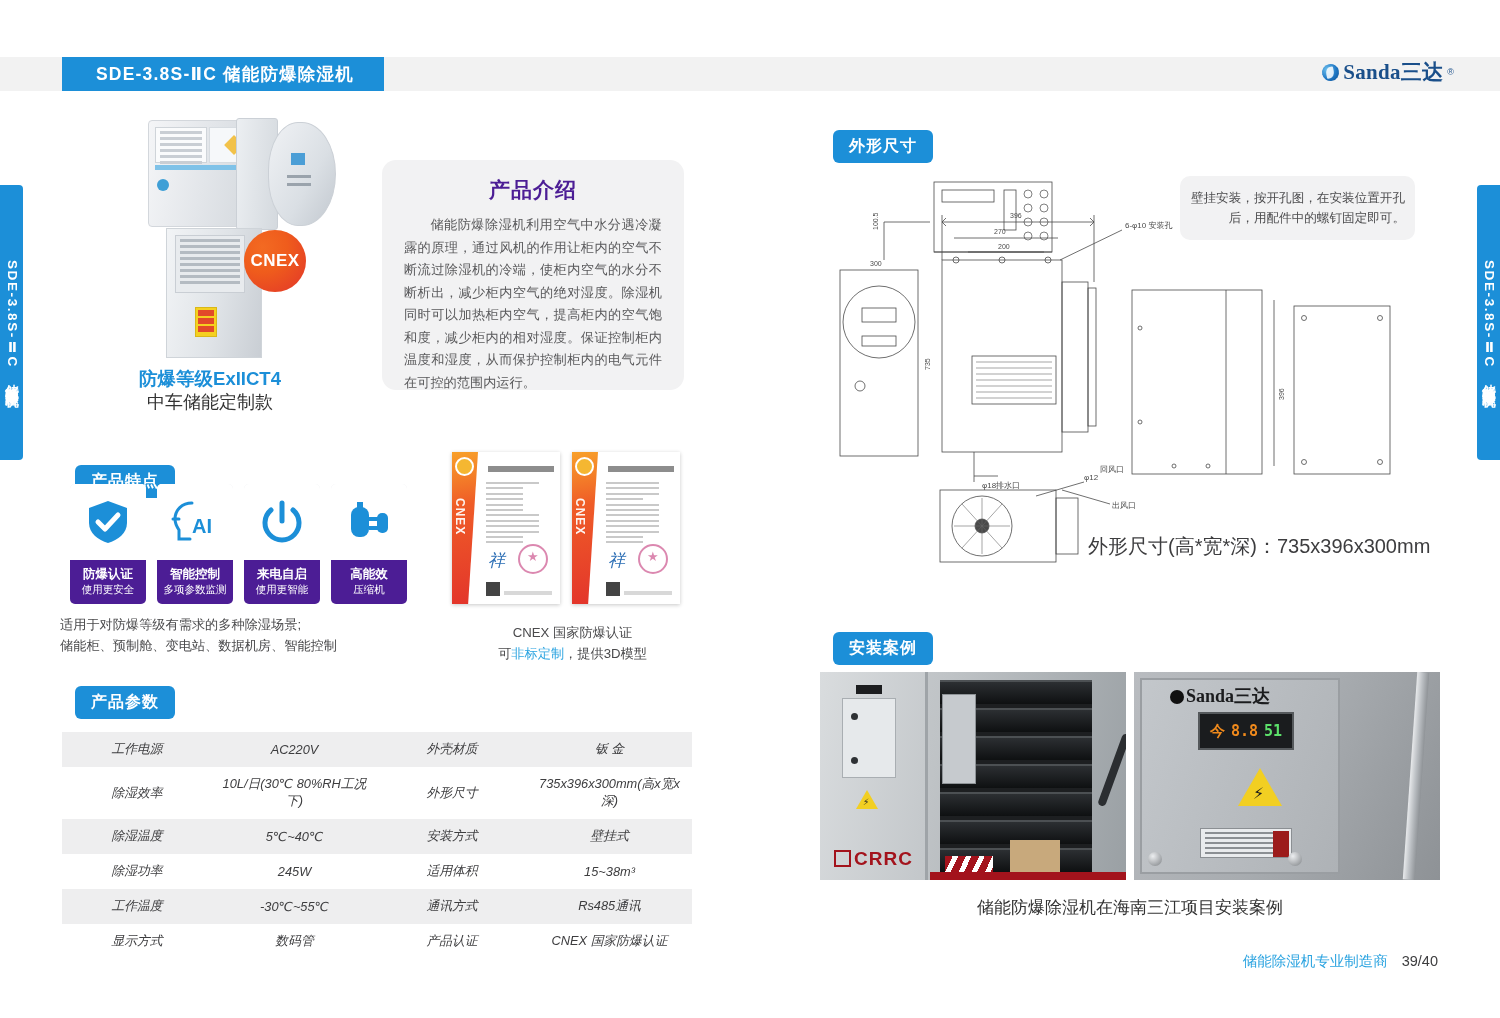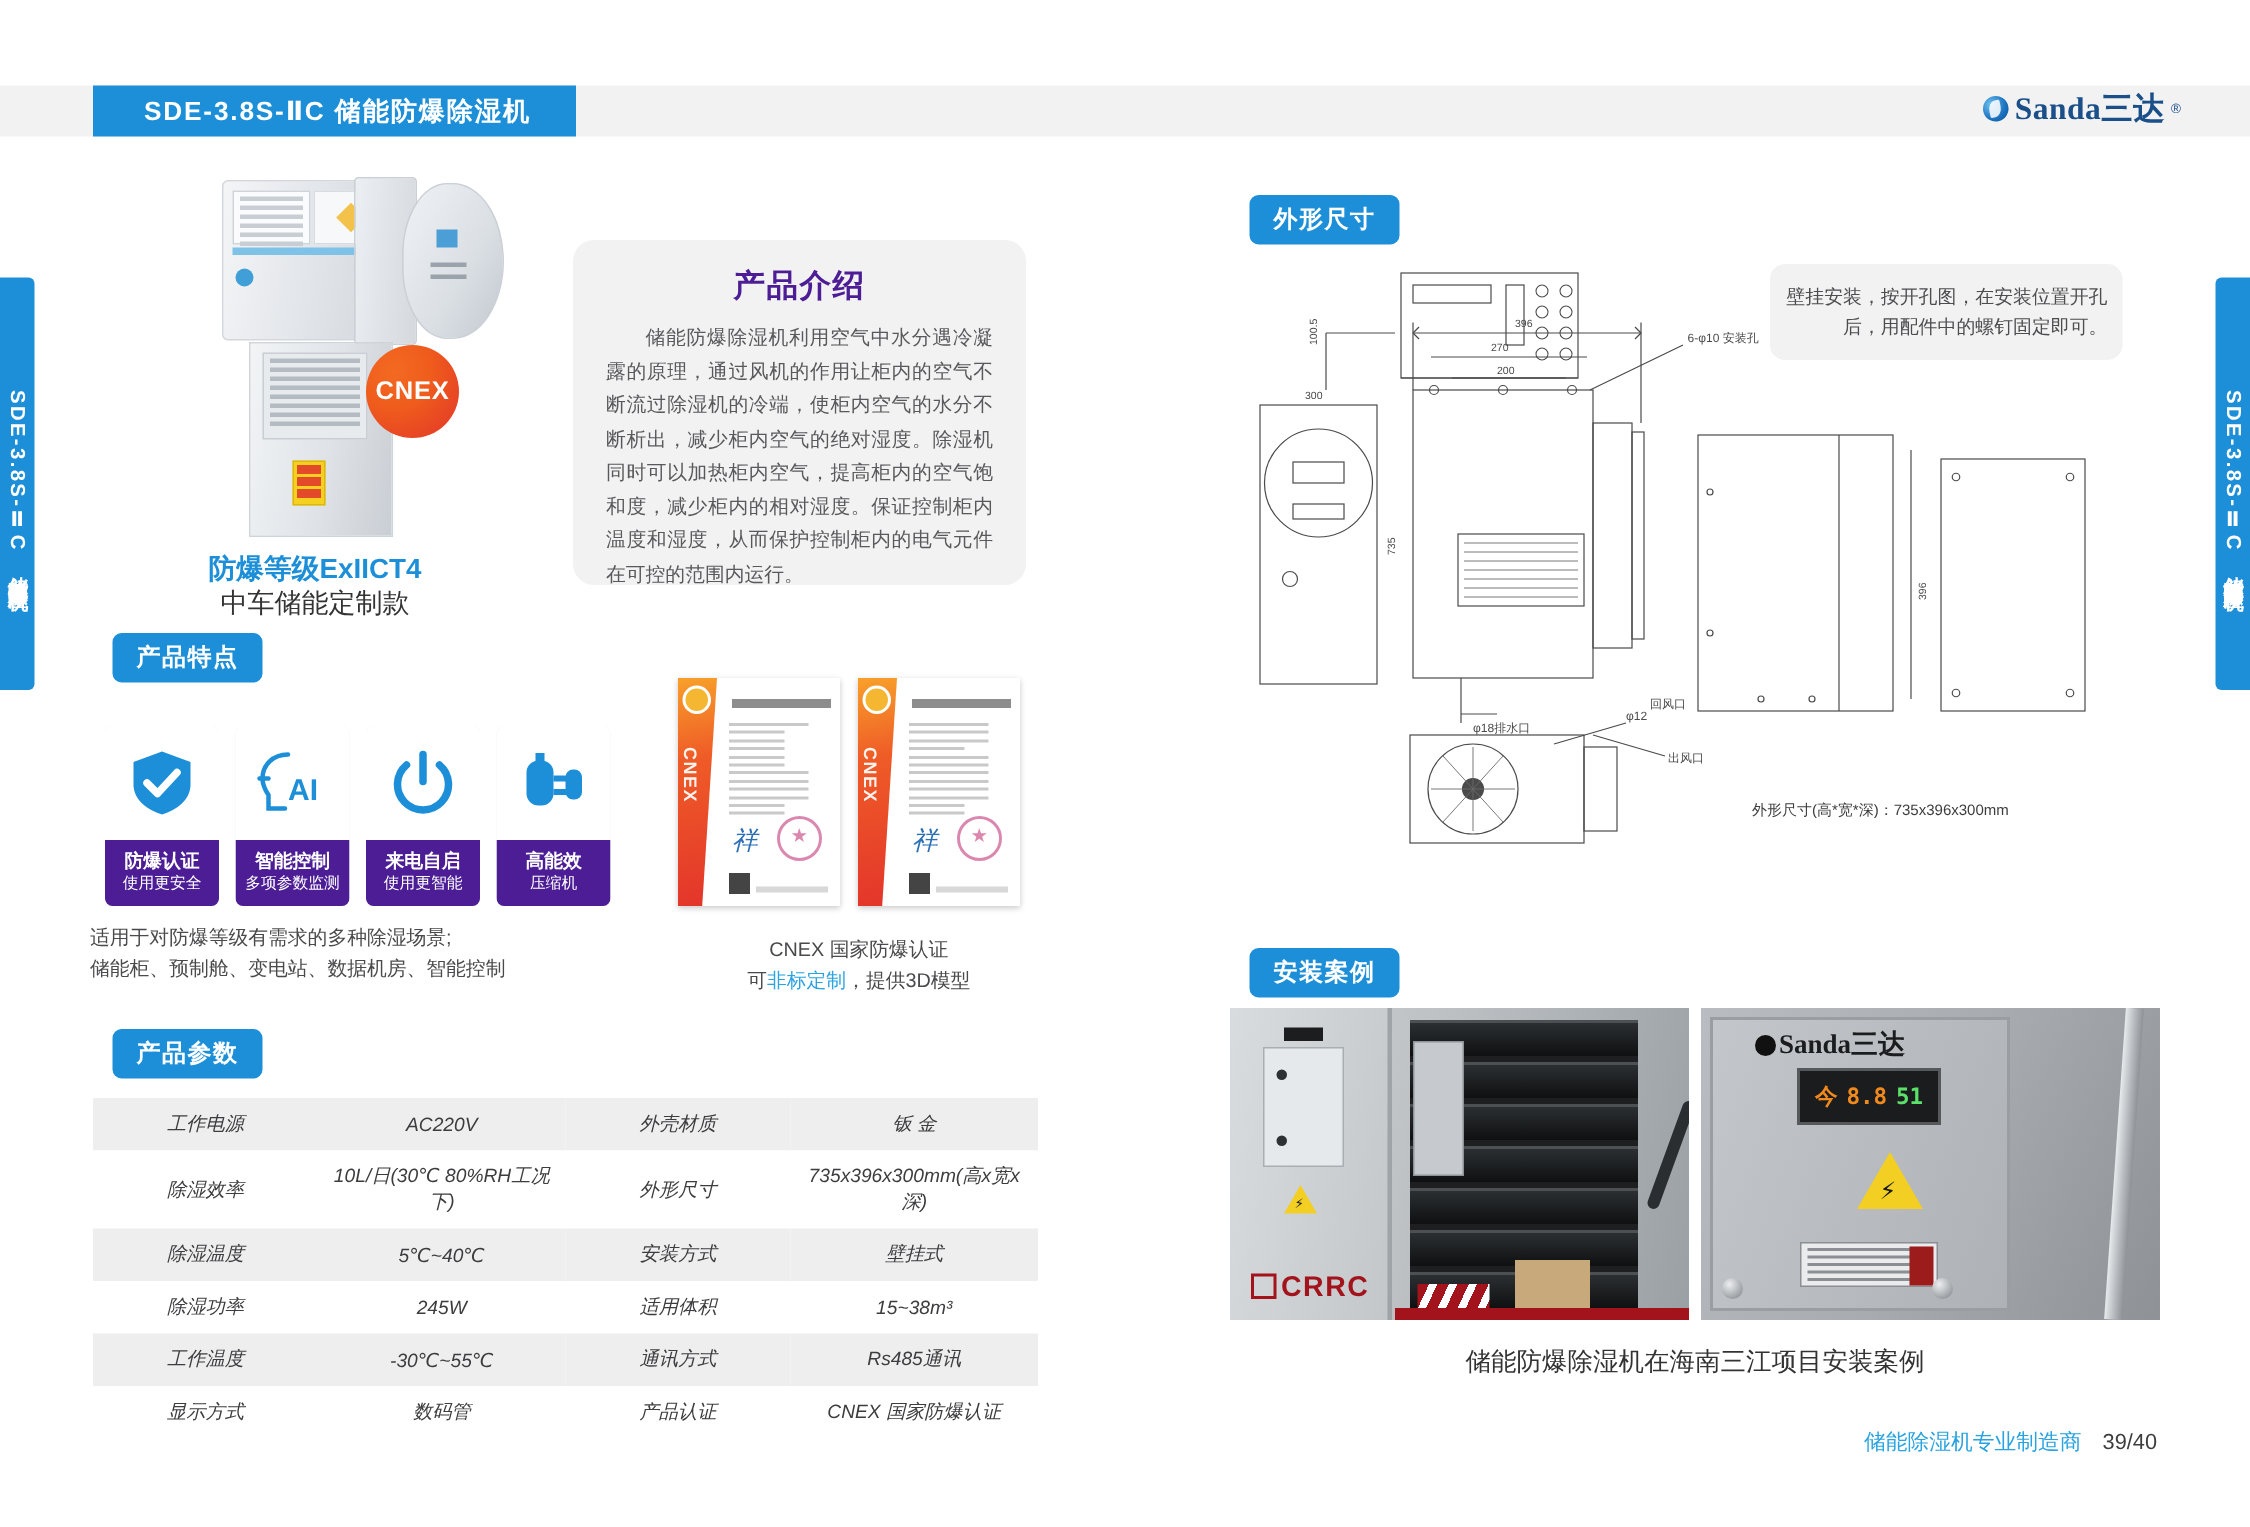--- a/index.html
+++ b/index.html
@@ -174,22 +174,22 @@
   .ptable td.v { width: 165px; }
 
   
   .dimbox { position:absolute; left: 822px; top: 160px; width: 620px; height: 420px; }
   .dim-note {
     position:absolute; left: 1180px; top: 176px; width: 235px;
     background:#f2f2f3; border-radius: 10px; padding: 12px 10px;
     text-align:right; color:#4d4d4f; font-size: 12.6px; line-height: 20px;
   }
   .dim-caption {
-    position:absolute; left: 1168px; top: 533px;
-    color:#3d3d3f; font-size: 10px;
+    position:absolute; left: 1088px; top: 533px;
+    color:#3d3d3f; font-size: 20px;
   }
 
   
   .photos { position:absolute; left: 820px; top: 672px; display:flex; gap: 8px; }
   .photo { width: 306px; height: 208px; position:relative; overflow:hidden; background:#6b6f73; }
 
   
   .p1-bg { position:absolute; inset:0; background: linear-gradient(100deg,#cfd2d4 0%,#bfc3c6 38%,#9aa0a4 100%); }
   .p1-door { position:absolute; left:0; top:0; width: 108px; height:100%; background: linear-gradient(100deg,#d9dcde,#c3c7ca); border-right:3px solid #9fa4a8; }
   .p1-panel { position:absolute; left: 22px; top: 26px; width: 54px; height: 80px; background:#e6e9eb; border:1.5px solid #a9aeb2; }
@@ -299,21 +299,21 @@
     <div class="cnex-badge">CNEX</div>
   </div>
   <div class="prod-cap1">防爆等级ExIICT4</div>
   <div class="prod-cap2">中车储能定制款</div>
 
   <div class="intro-card">
     <div class="intro-title">产品介绍</div>
     <div class="intro-body">储能防爆除湿机利用空气中水分遇冷凝露的原理，通过风机的作用让柜内的空气不断流过除湿机的冷端，使柜内空气的水分不断析出，减少柜内空气的绝对湿度。除湿机同时可以加热柜内空气，提高柜内的空气饱和度，减少柜内的相对湿度。保证控制柜内温度和湿度，从而保护控制柜内的电气元件在可控的范围内运行。</div>
   </div>
 
-  <div class="pill" style="left:75px; top:422px;">产品特点</div>
+  <div class="pill" style="left:75px; top:465px;">产品特点</div>
 
   <div class="feat-row">
     <div class="feat-card">
       <div class="feat-icon">
         <svg width="44" height="46" viewBox="0 0 44 46">
           <path d="M22 2 L41 9 V24 C41 34 32 41 22 44 C12 41 3 34 3 24 V9 Z" fill="#1c8fd8"></path>
           <path d="M12 23 L19 30 L32 16" stroke="#fff" stroke-width="5" fill="none" stroke-linecap="round" stroke-linejoin="round"></path>
         </svg>
       </div>
       <div class="feat-text">

